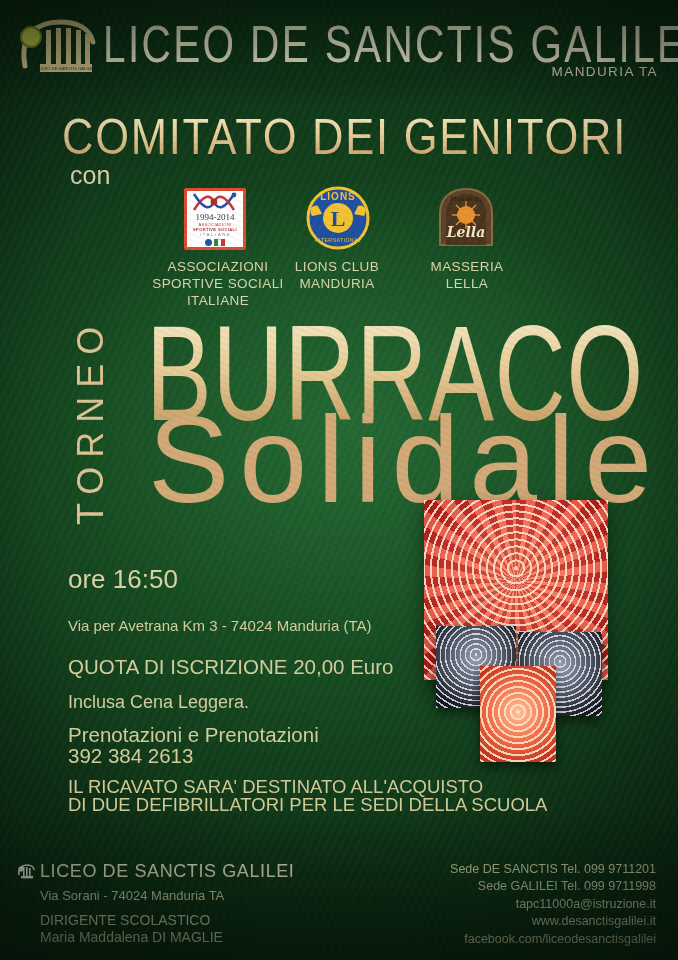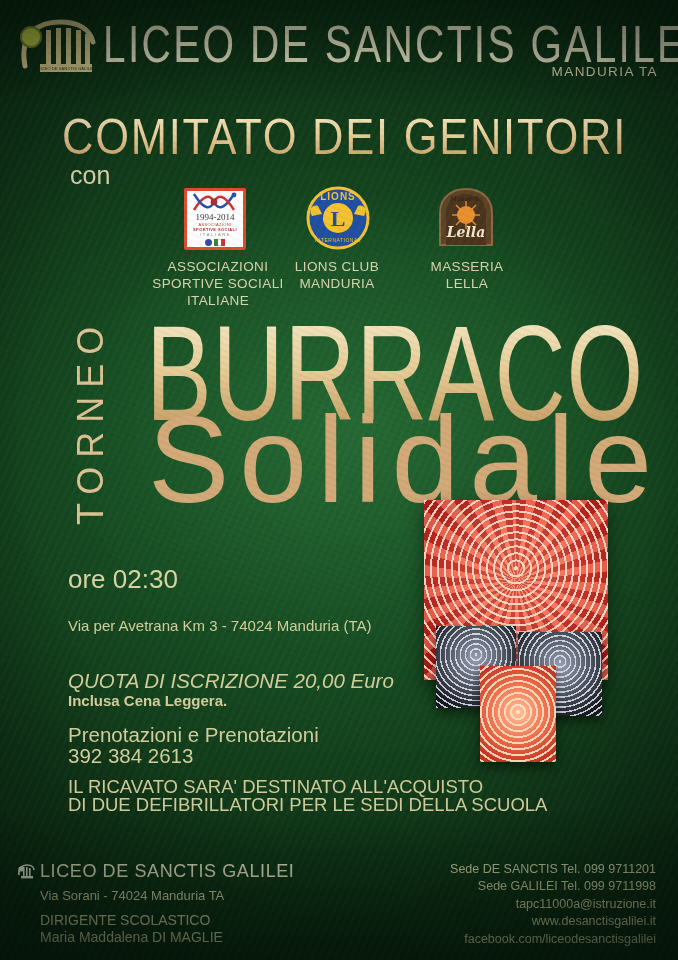--- a/index.html
+++ b/index.html
@@ -188,24 +188,24 @@
 
   <div class="abs title-vertical">TORNEO</div>
   <div class="abs title-main goldgrad">BURRACO</div>
   <div class="abs title-sub">Solidale</div>
 
   <div class="abs suit suit-heart">♥</div>
   <div class="abs suit suit-spade">♠</div>
   <div class="abs suit suit-club">♣</div>
   <div class="abs suit suit-diamond">♦</div>
 
-  <div class="abs line" style="top:564px;font-size:26px;color:#d8d2a4;">ore 02:30</div>
+  <div class="abs line" style="top:564px;font-size:26px;color:#d8d2a4;">ore 16:50</div>
   <div class="abs line" style="top:617px;font-size:15px;">Via per Avetrana Km 3 - 74024 Manduria (TA)</div>
-  <div class="abs line" style="top:669px;font-size:20.5px;font-style:italic;">QUOTA DI ISCRIZIONE 20,00 Euro</div>
-  <div class="abs line" style="top:692px;font-size:15px;font-weight:bold;">Inclusa Cena Leggera.</div>
+  <div class="abs line" style="top:655px;font-size:20.5px;">QUOTA DI ISCRIZIONE 20,00 Euro</div>
+  <div class="abs line" style="top:692px;font-size:18px;">Inclusa Cena Leggera.</div>
   <div class="abs line" style="top:723px;font-size:20.5px;">Prenotazioni e Prenotazioni</div>
   <div class="abs line" style="top:744px;font-size:20.5px;">392 384 2613</div>
   <div class="abs line" style="top:776px;font-size:18.5px;color:#cfc998;">IL RICAVATO SARA' DESTINATO ALL'ACQUISTO</div>
   <div class="abs line" style="top:794px;font-size:18.5px;color:#cfc998;">DI DUE DEFIBRILLATORI PER LE SEDI DELLA SCUOLA</div>
 
   <div class="abs" style="left:17px;top:863px;width:18px;height:20px;">
     <svg width="18" height="20" viewBox="0 0 18 20">
       <path d="M2 12 C1 5 5 2 10 2 C14 2 17 4 17 7" fill="none" stroke="#e8e9d8" stroke-width="1.6"></path>
       <rect x="6" y="4" width="1.6" height="9" fill="#e8e9d8"></rect>
       <rect x="9" y="4" width="1.6" height="9" fill="#e8e9d8"></rect>

